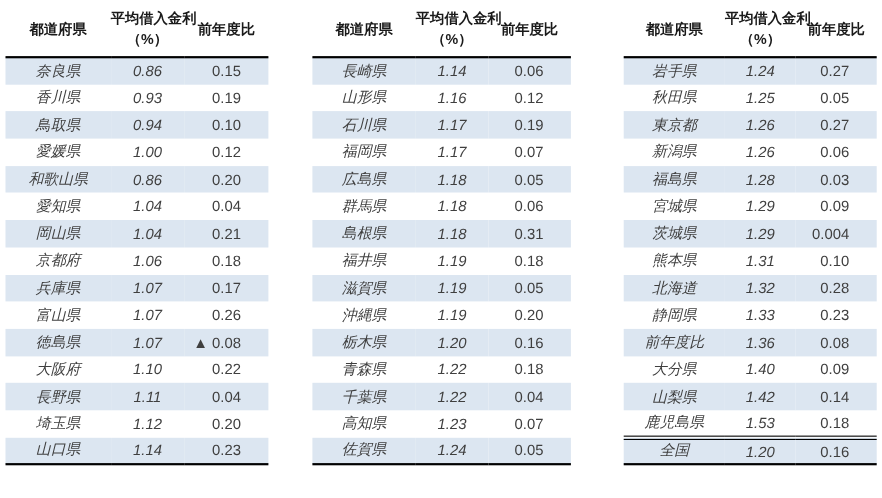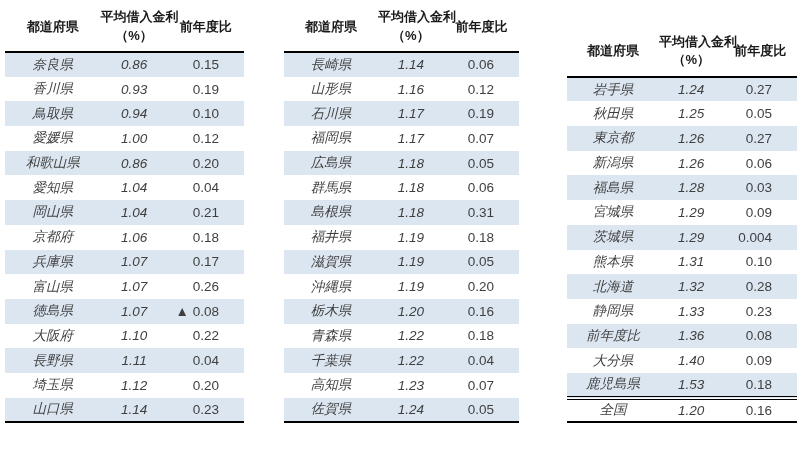--- a/index.html
+++ b/index.html
@@ -324,20 +324,25 @@
     <td class="c-pref">前年度比</td>
     <td class="c-rate">1.36</td>
     <td class="c-yoy">0.08</td>
   </tr>
         <tr>
     <td class="c-pref">大分県</td>
     <td class="c-rate">1.40</td>
     <td class="c-yoy">0.09</td>
   </tr>
         <tr>
+    <td class="c-pref">山梨県</td>
+    <td class="c-rate">1.42</td>
+    <td class="c-yoy">0.14</td>
+  </tr>
+        <tr>
     <td class="c-pref">鹿児島県</td>
     <td class="c-rate">1.53</td>
     <td class="c-yoy">0.18</td>
   </tr>
         <tr class="total-row">
     <td class="c-pref">全国</td>
     <td class="c-rate">1.20</td>
     <td class="c-yoy">0.16</td>
   </tr>
       </tbody>

